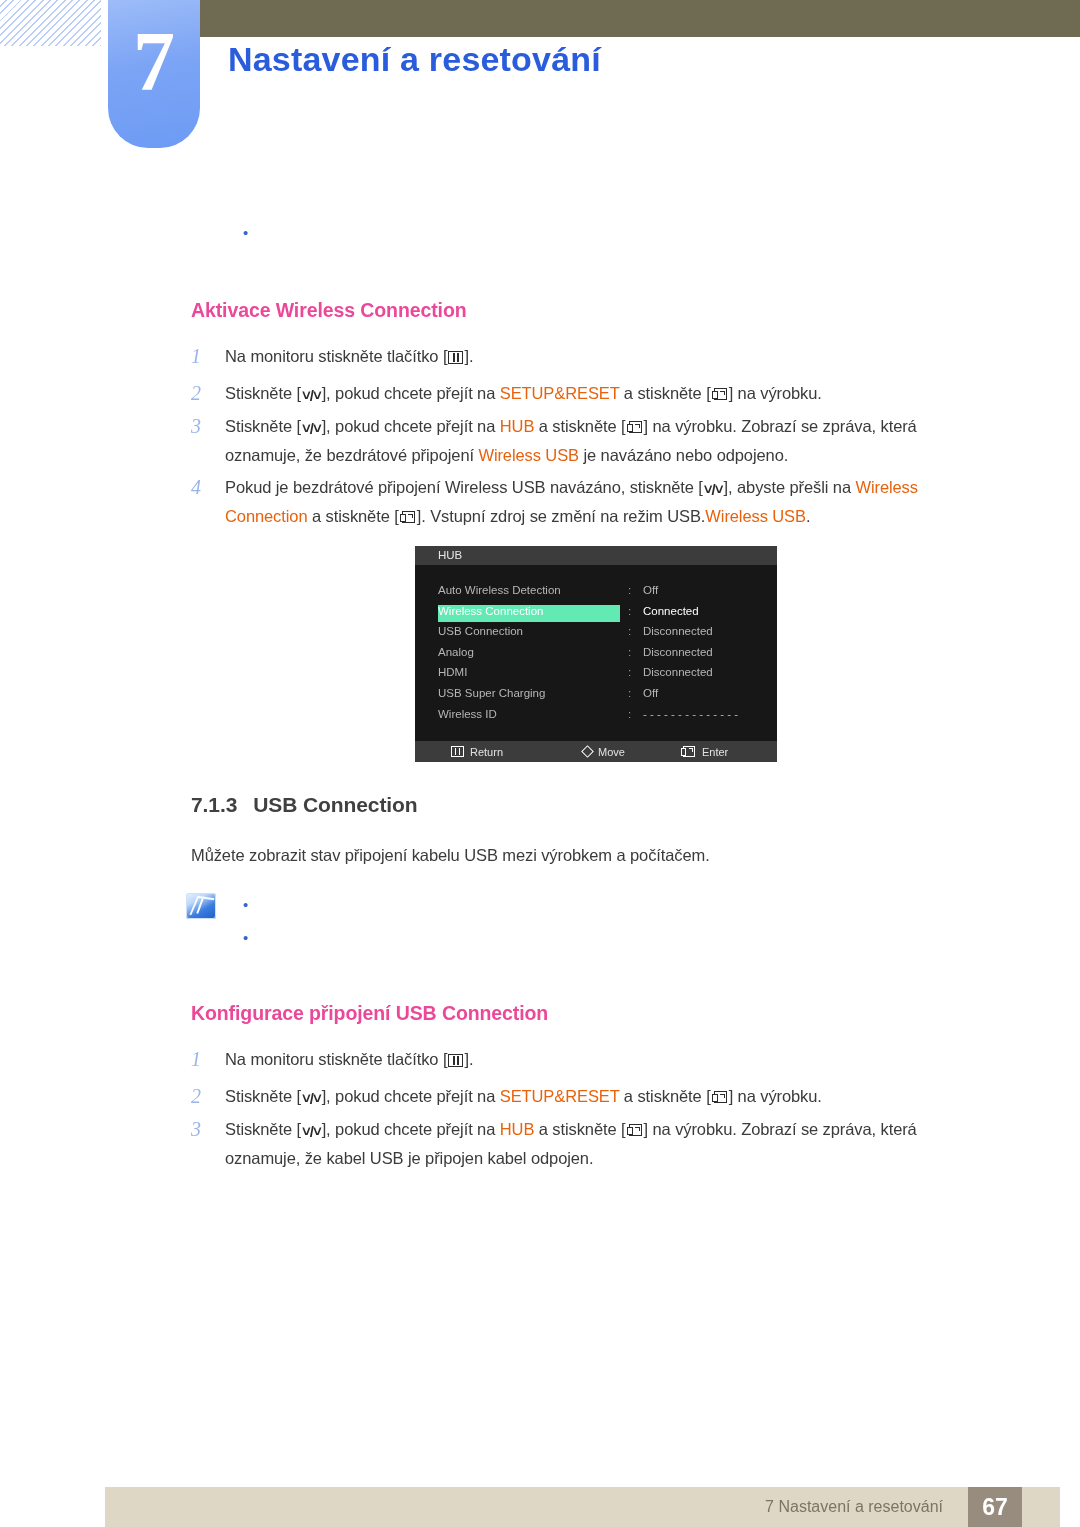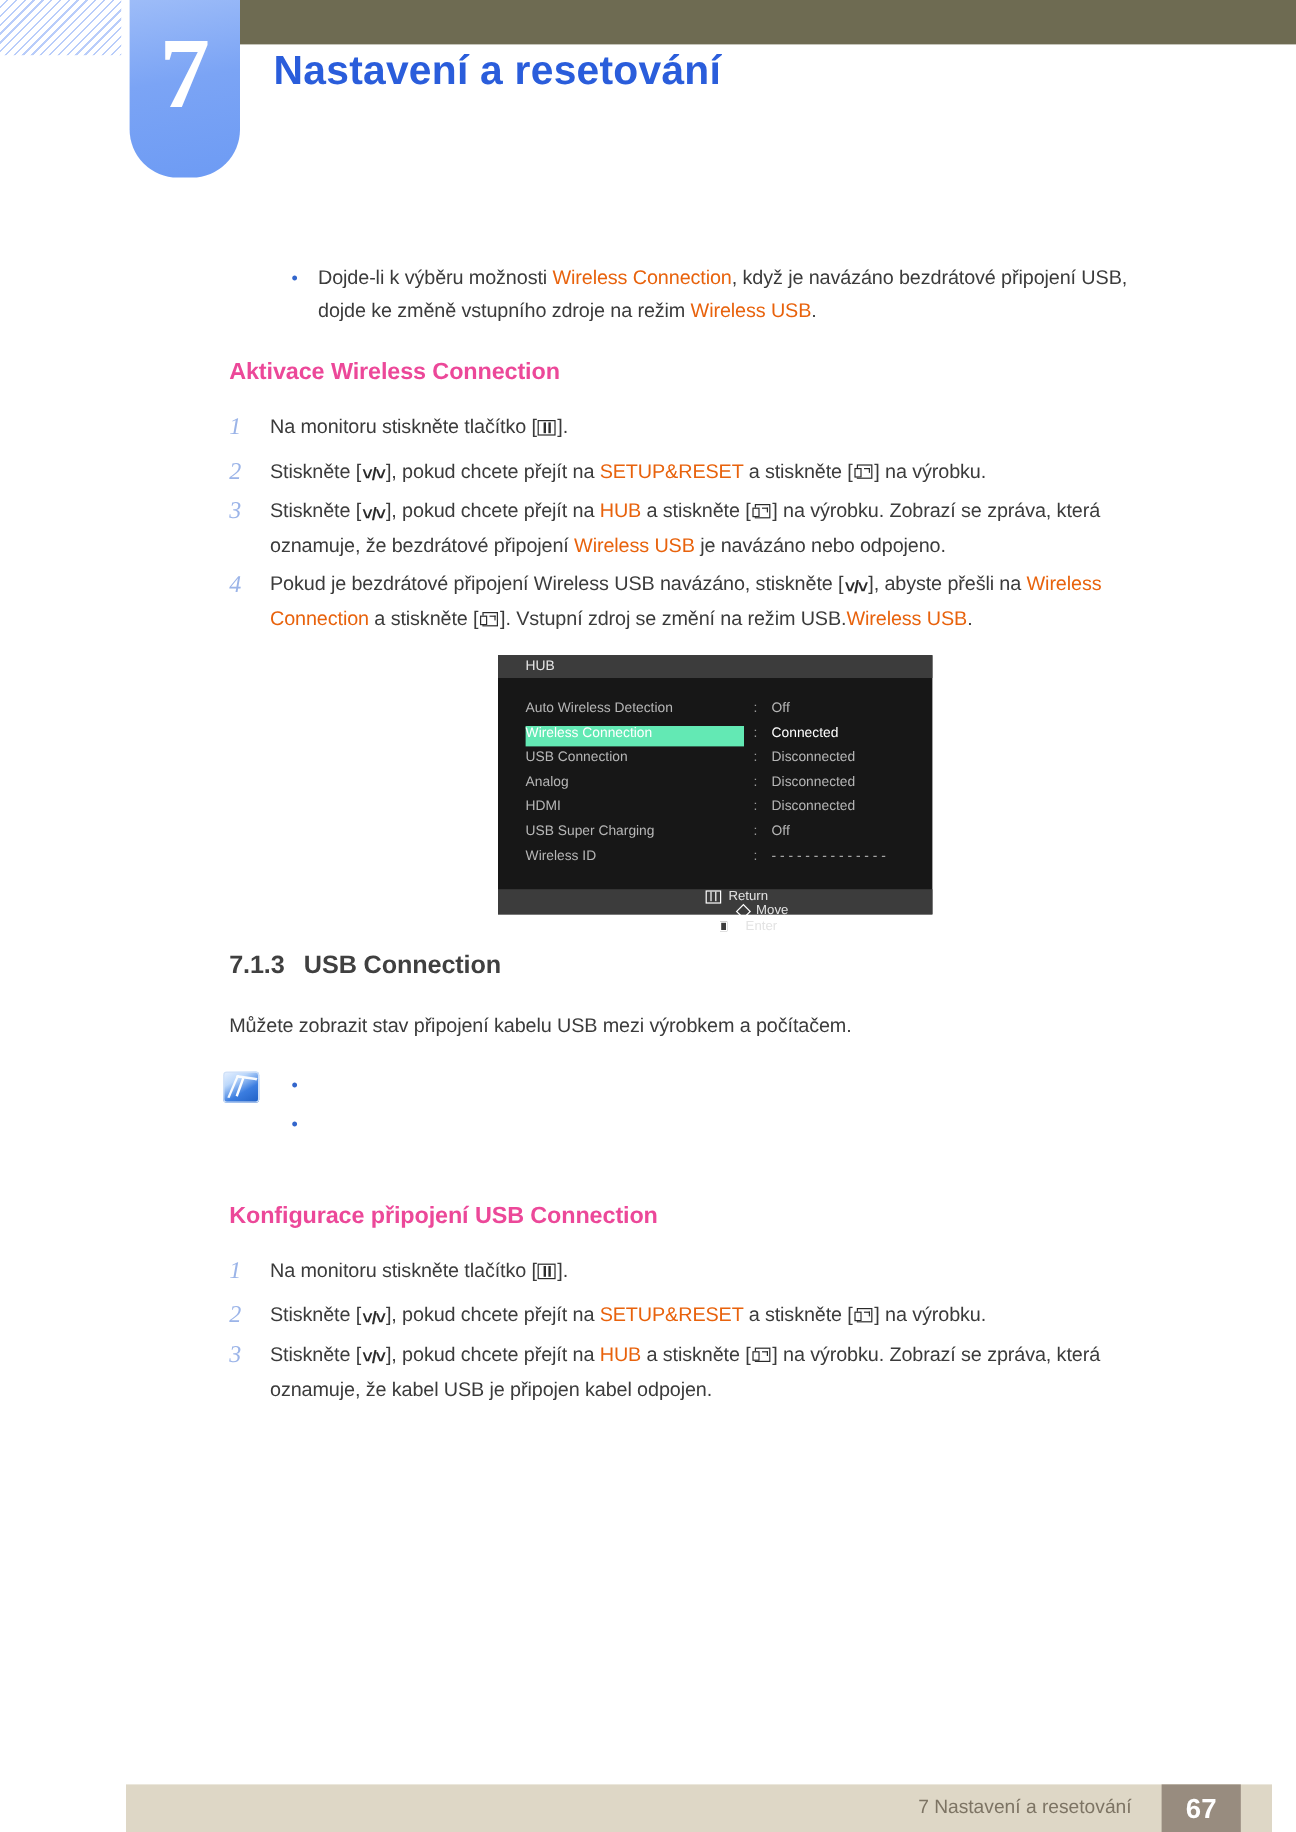--- a/index.html
+++ b/index.html
@@ -287,21 +287,20 @@
   .osd-row.sel .osd-value {
     color: #ffffff;
   }
   .osd-bottombar {
     position: absolute;
     left: 0; bottom: 0;
     width: 362px; height: 21px;
     background: #3c3c3c;
     display: flex;
     align-items: center;
-    flex-direction: column;
   }
   .osd-hint {
     display: flex;
     align-items: center;
     font-size: 11px;
     color: #e3e3e3;
   }
   .osd-hint .lbl { margin-left: 6px; }
   .hint-return { margin-left: 36px; }
   .hint-move   { margin-left: 80px; }
@@ -361,21 +360,21 @@
   }
   .footer-text {
     position: absolute;
     right: 117px; top: 11px;
     font-size: 16px;
     color: #7d7464;
   }
   .footer-page {
     position: absolute;
     left: 863px; top: 0;
-    width: 66px; height: 40px;
+    width: 54px; height: 40px;
     background: #988c7f;
     color: #ffffff;
     font-size: 23px;
     font-weight: bold;
     display: flex;
     align-items: center;
     justify-content: center;
   }
 </style>
 </head>
@@ -387,24 +386,20 @@
   <div class="chapter-badge">
     <div class="num">7</div>
   </div>
   <div class="chapter-title">Nastavení a resetování</div>
 </div>
 
 <div class="content">
 
   <div class="bullet-row" style="left:243px; top:219px; width:760px;">
     <div class="bullet-dot">•</div>
-    <div class="bullet-text">
-      <span>Dojde-li k výběru možnosti </span><span class="hl">Wireless Connection</span><span>, když je navázáno bezdrátové připojení USB,</span><br>
-      <span>dojde ke změně vstupního zdroje na režim </span><span class="hl">Wireless USB</span><span>.</span>
-    </div>
   </div>
 
   <div class="sub-heading" style="left:191px; top:299px;">Aktivace Wireless Connection</div>
 
   <div class="step-row" style="left:191px; top:343px; width:800px;">
     <div class="step-num">1</div>
     <div class="step-text">
       <span>Na monitoru stiskněte tlačítko [</span><span class="key key-menu"></span><span>].</span>
     </div>
   </div>

